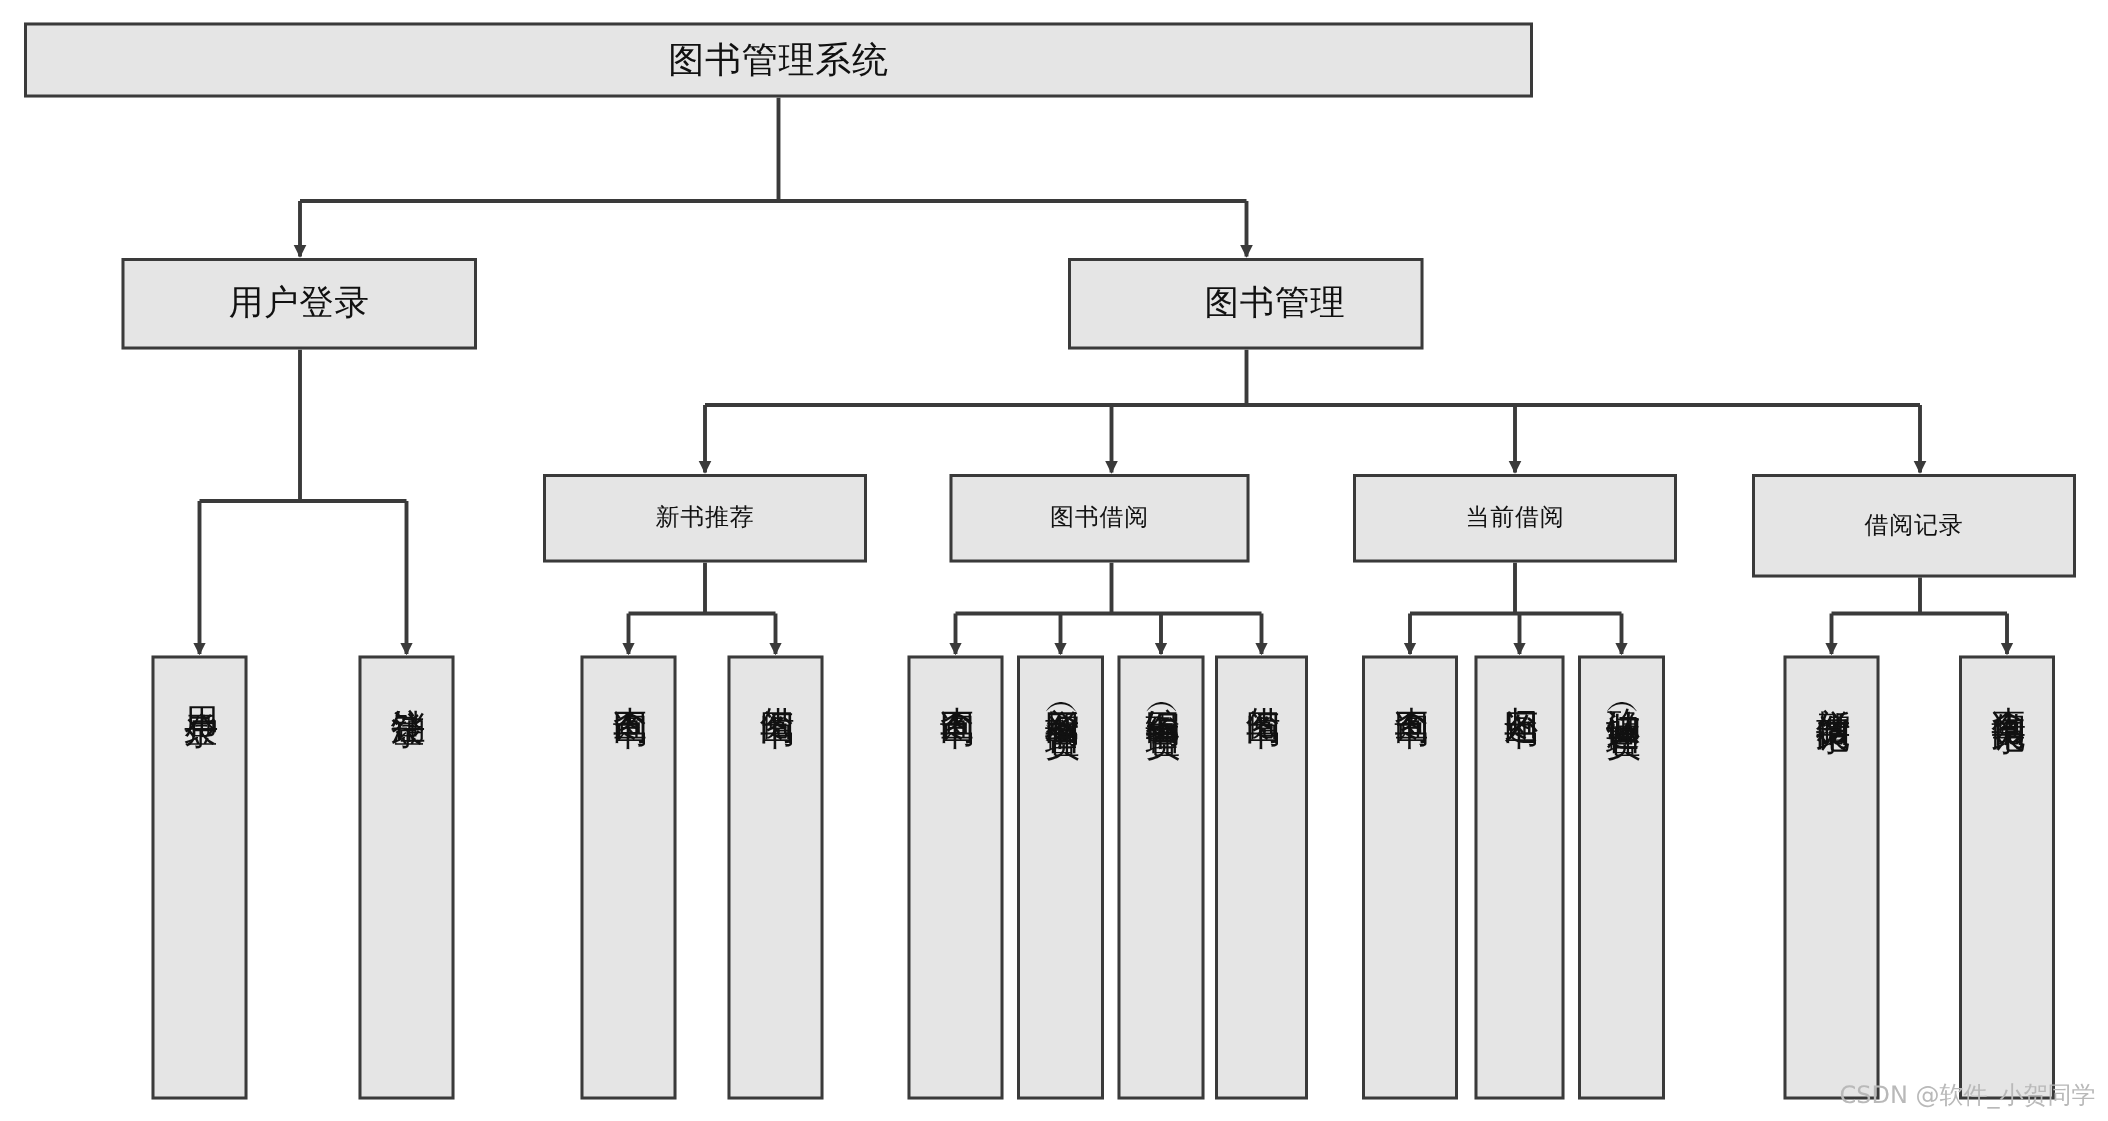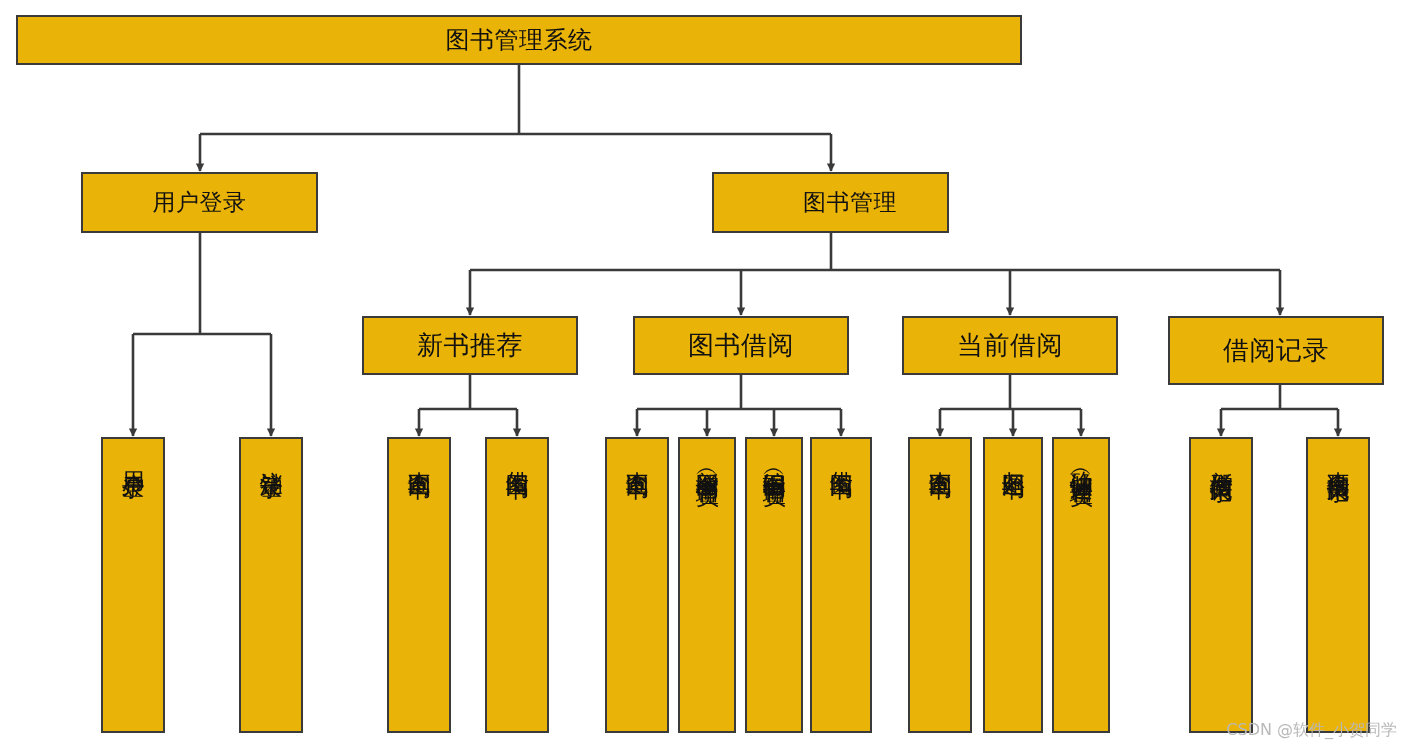--- a/index.html
+++ b/index.html
@@ -20,41 +20,41 @@
   #edge-layer {
     position: absolute;
     left: 0;
     top: 0;
     width: 1405px;
     height: 747px;
   }
   .node {
     position: absolute;
     box-sizing: border-box;
-    background: #eab308;
+    background: #e5e5e5;
     border: 2px solid #3a3a3a;
     display: flex;
     align-items: center;
     justify-content: center;
     z-index: 3;
   }
   .node .label {
     color: #111111;
     text-align: center;
     line-height: 1.18;
     letter-spacing: 0.5px;
   }
   .node-root .label {
     font-size: 24px;
   }
   .node-level1 .label {
     font-size: 23px;
   }
   .node-level2 .label {
-    font-size: 26px;
+    font-size: 16px;
   }
   .node-leaf {
     align-items: flex-start;
     justify-content: center;
     padding-top: 14px;
   }
   .node-leaf .label {
     font-size: 23px;
     writing-mode: vertical-rl;
     text-orientation: upright;
@@ -129,21 +129,21 @@
       </div>
       <div class="node node-level1" style="left: 81px; top: 172px; width: 237px; height: 61px;">
         <span class="label">用户登录</span>
       </div>
       <div class="node node-level1" style="left: 712px; top: 172px; width: 237px; height: 61px; padding-left: 39px;">
         <span class="label">图书管理</span>
       </div>
       <div class="node node-level2" style="left: 362px; top: 316px; width: 216px; height: 59px;">
         <span class="label">新书推荐</span>
       </div>
-      <div class="node node-level2" style="left: 633px; top: 316px; width: 216px; height: 59px;">
+      <div class="node node-level2" style="left: 633px; top: 316px; width: 200px; height: 59px;">
         <span class="label">图书借阅</span>
       </div>
       <div class="node node-level2" style="left: 902px; top: 316px; width: 216px; height: 59px;">
         <span class="label">当前借阅</span>
       </div>
       <div class="node node-level2" style="left: 1168px; top: 316px; width: 216px; height: 69px;">
         <span class="label">借阅记录</span>
       </div>
       <div class="node node-leaf" style="left: 101px; top: 437px; width: 64px; height: 296px;">
         <span class="label">用户登录</span>

